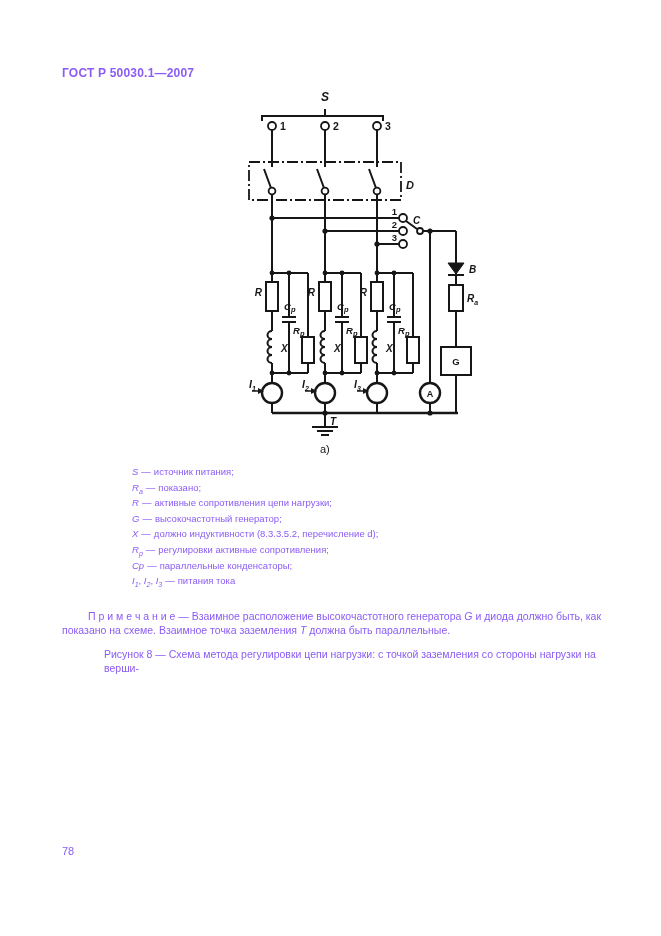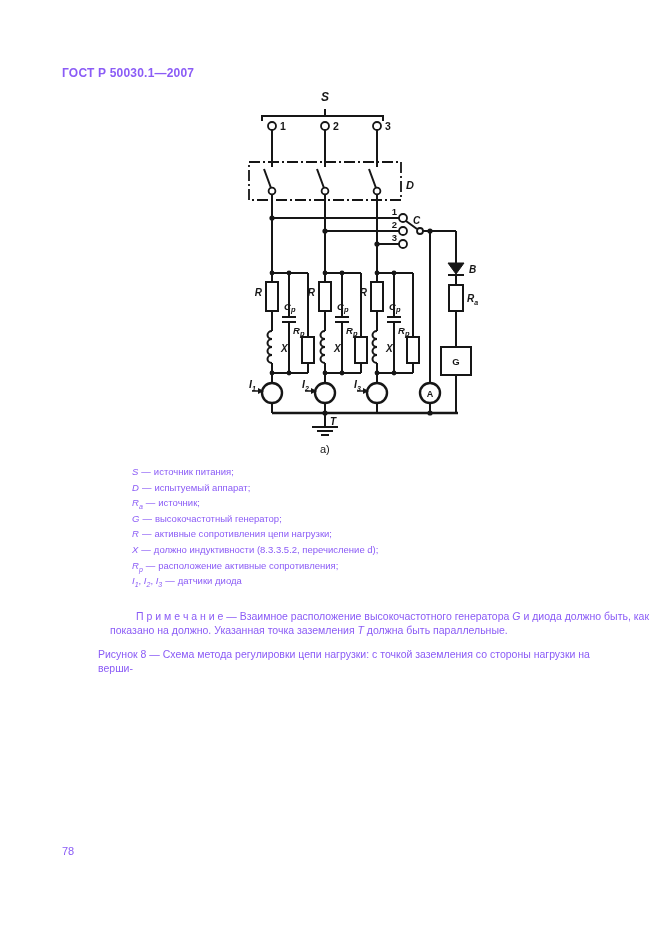--- a/index.html
+++ b/index.html
@@ -5,24 +5,24 @@
   html,body{margin:0;padding:0;background:#e8e8e8;}
   .page{position:relative;width:661px;height:936px;background:#ffffff;
         font-family:"Liberation Sans",sans-serif;color:#8b5cf6;overflow:hidden;}
   .hdr{position:absolute;left:62px;top:66px;font-size:12px;font-weight:bold;letter-spacing:.2px;}
   .pagenum{position:absolute;left:62px;top:845px;font-size:11px;text-align:center;}
   .circuit{position:absolute;left:0;top:0;}
   .legend{position:absolute;left:91px;top:466px;font-size:9.5px;line-height:11.7px;margin-left:41px;}
   .legend .sym{font-style:italic;}
   .legend sub{font-size:7px;font-style:italic;}
   .legend .dash{padding:0 3px;}
-  .note{position:absolute;left:62px;top:610px;width:548px;font-size:10.5px;line-height:13.5px;margin-left:48px;}
+  .note{position:absolute;left:62px;top:610px;width:548px;font-size:10.5px;line-height:13.5px;}
   .note .l1{padding-left:26px;}
   .em{font-style:italic;}
-  .caption{position:absolute;left:72px;top:648px;width:548px;font-size:10.5px;line-height:13.5px;}
+  .caption{position:absolute;left:78px;top:648px;width:548px;font-size:10.5px;line-height:13.5px;}
   .caption .l1{padding-left:26px;}
   svg text{font-family:"Liberation Sans",sans-serif;fill:#161616;}
   .lbl{font-weight:bold;font-style:italic;}
 </style>
 </head>
 <body>
 
 <div class="page">
 
   <div class="hdr">ГОСТ Р 50030.1—2007</div>
@@ -156,32 +156,32 @@
     <text class="lbl" x="398" y="334" font-size="9.5"><tspan>R</tspan><tspan dy="1.5" font-size="7.5">p</tspan></text>
     <text class="lbl" x="249" y="388" font-size="10.5"><tspan>I</tspan><tspan dy="2.5" font-size="7">1</tspan></text>
     <text class="lbl" x="302" y="388" font-size="10.5"><tspan>I</tspan><tspan dy="2.5" font-size="7">2</tspan></text>
     <text class="lbl" x="354" y="388" font-size="10.5"><tspan>I</tspan><tspan dy="2.5" font-size="7">3</tspan></text>
     <text class="lbl" x="330" y="425" font-size="10">T</text>
     <text x="320" y="453" font-size="11">а)</text>
   </svg>
 
   <div class="legend">
     <div><span class="sym">S</span><sub></sub><span class="dash">—</span><span>источник питания;</span></div>
-    <div><span class="sym">D</span><sub></sub><span class="dash">—</span><span>испытуемый аппарат;</span></div>
-    <div><span class="sym">R</span><sub>а</sub><span class="dash">—</span><span>источник;</span></div>
+    <div><span class="sym">R</span><sub>а</sub><span class="dash">—</span><span>показано;</span></div>
+    <div><span class="sym">R</span><sub></sub><span class="dash">—</span><span>активные сопротивления цепи нагрузки;</span></div>
     <div><span class="sym">G</span><sub></sub><span class="dash">—</span><span>высокочастотный генератор;</span></div>
-    <div><span class="sym">R</span><sub></sub><span class="dash">—</span><span>активные сопротивления цепи нагрузки;</span></div>
     <div><span class="sym">X</span><sub></sub><span class="dash">—</span><span>должно индуктивности (8.3.3.5.2, перечисление d);</span></div>
-    <div><span class="sym">R</span><sub>p</sub><span class="dash">—</span><span>расположение активные сопротивления;</span></div>
-    <div><span class="sym">I</span><sub>1</sub><span>, </span><span class="sym">I</span><sub>2</sub><span>, </span><span class="sym">I</span><sub>3</sub><span class="dash">—</span><span>датчики диода</span></div>
+    <div><span class="sym">R</span><sub>p</sub><span class="dash">—</span><span>регулировки активные сопротивления;</span></div>
+    <div><span class="sym">Cp</span><sub></sub><span class="dash">—</span><span>параллельные конденсаторы;</span></div>
+    <div><span class="sym">I</span><sub>1</sub><span>, </span><span class="sym">I</span><sub>2</sub><span>, </span><span class="sym">I</span><sub>3</sub><span class="dash">—</span><span>питания тока</span></div>
   </div>
 
   <div class="note">
     <div class="l1"><span>П р и м е ч а н и е — Взаимное расположение высокочастотного генератора </span><span class="em">G</span><span> и диода должно быть, как</span></div>
-    <div class="l2"><span>показано на должно. Указанная точка заземления </span><span class="em">Т</span><span> должна быть параллельные.</span></div>
+    <div class="l2"><span>показано на схеме. Взаимное точка заземления </span><span class="em">Т</span><span> должна быть параллельные.</span></div>
   </div>
 
   <div class="caption">
     <div class="l1">Рисунок 8 — Схема метода регулировки цепи нагрузки: с точкой заземления со стороны нагрузки на верши-</div>
   </div>
 
   <div class="pagenum">78</div>
 
 </div>
 

